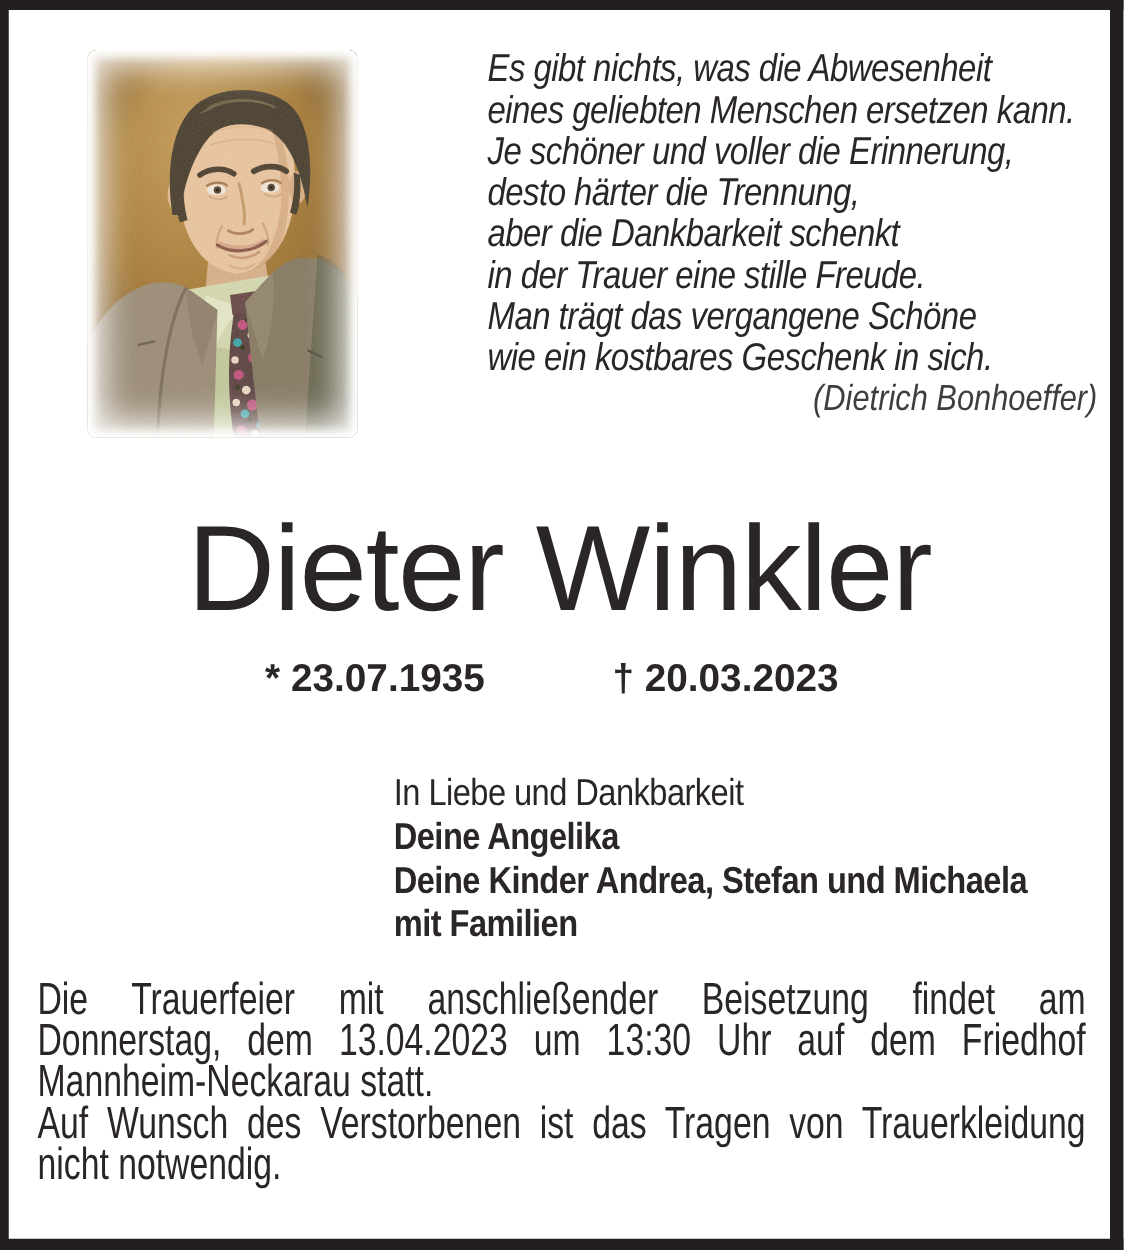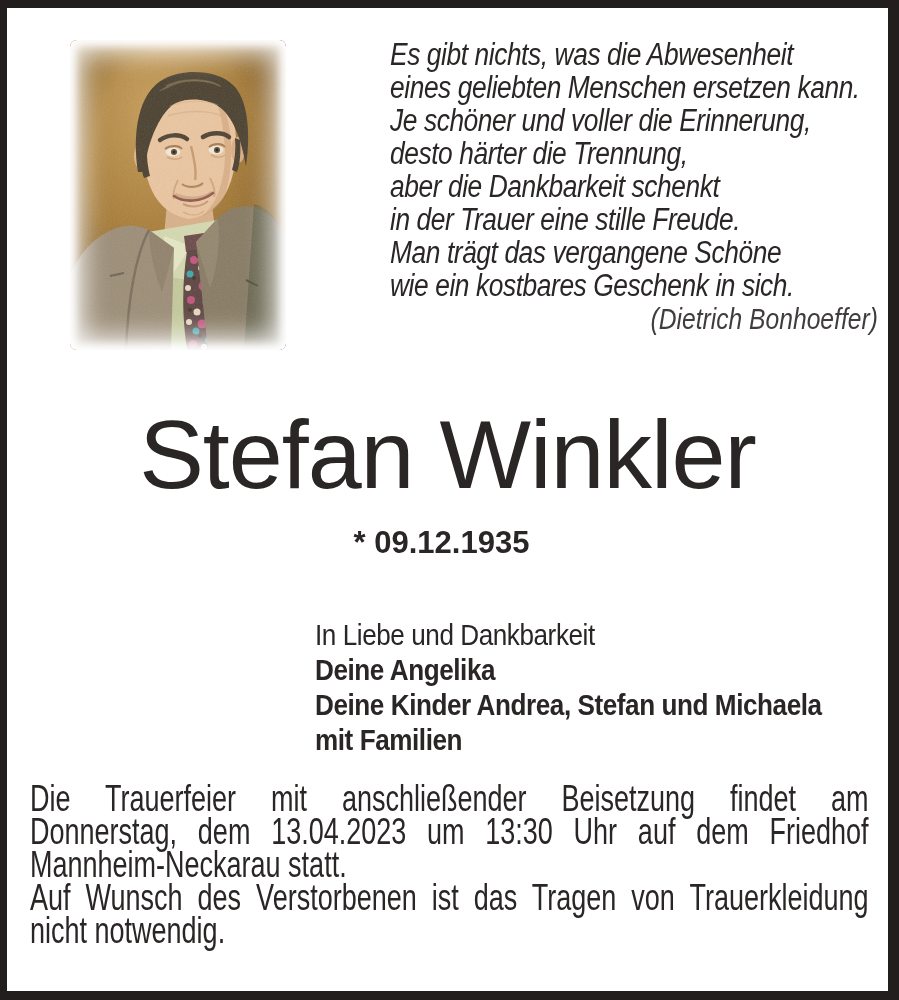--- a/index.html
+++ b/index.html
@@ -170,24 +170,25 @@
     <div>Je schöner und voller die Erinnerung,</div>
     <div>desto härter die Trennung,</div>
     <div>aber die Dankbarkeit schenkt</div>
     <div>in der Trauer eine stille Freude.</div>
     <div>Man trägt das vergangene Schöne</div>
     <div>wie ein kostbares Geschenk in sich.</div>
     <div class="poem-attr">(Dietrich Bonhoeffer)</div>
   </div>
 
 
-  <h1 class="name">Stefan Winkler</h1>
+  <h1 class="name">Dieter Winkler</h1>
 
   <div class="dates">
-    <span>* 09.12.1935</span>
+    <span>* 23.07.1935</span>
+    <span>† 20.03.2023</span>
   </div>
 
   <div class="family" data-scalex="0.87" style="transform: scaleX(0.87);">
     <div>In Liebe und Dankbarkeit</div>
     <div class="bold">Deine Angelika</div>
     <div class="bold">Deine Kinder Andrea, Stefan und Michaela</div>
     <div class="bold">mit Familien</div>
   </div>
 
   <div class="funeral" data-scalex="0.75" style="transform: scaleX(0.75);">

